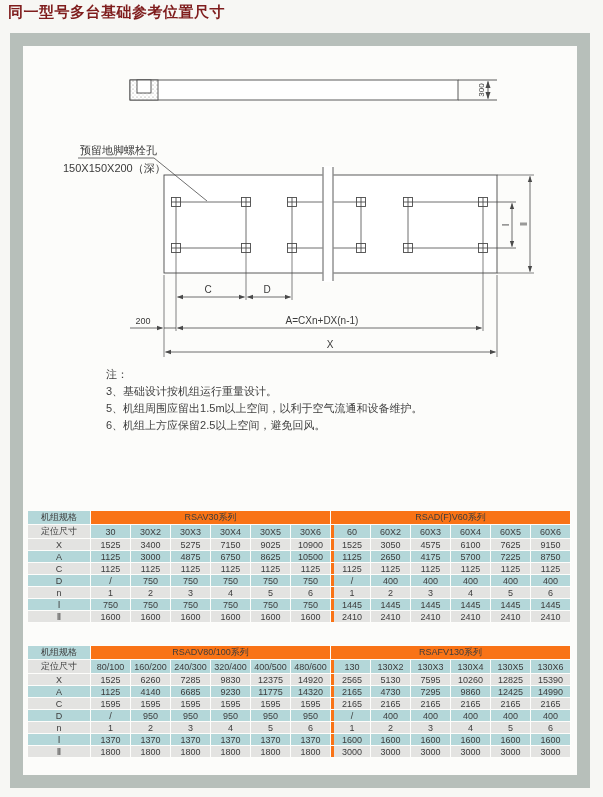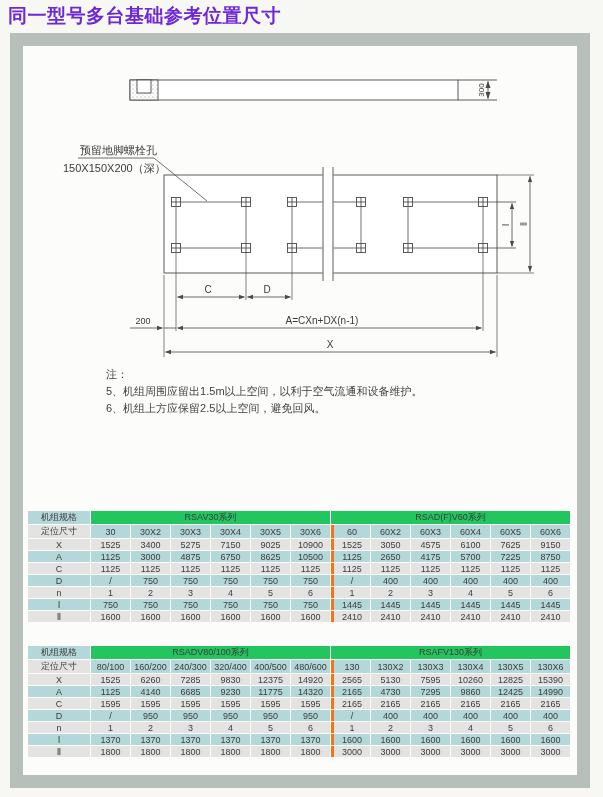--- a/index.html
+++ b/index.html
@@ -3,21 +3,21 @@
 <meta charset="utf-8">
 <style>
   html,body{margin:0;padding:0;}
   body{
     width:603px;height:797px;position:relative;overflow:hidden;
     background:#f7f7f4;color:#2e2e2e;
     font-family:"Liberation Sans","DejaVu Sans",sans-serif;
   }
   .page-title{
     position:absolute;left:8px;top:3px;
-    font-size:19px;font-weight:bold;letter-spacing:.5px;color:#6d28d9;
+    font-size:15px;font-weight:bold;letter-spacing:.5px;color:#7f1d1d;
   }
   .frame{
     position:absolute;left:10px;top:33px;width:554px;height:729px;
     border:13px solid #b7bfba;background:#fcfcfa;
   }
   svg.diagram{position:absolute;left:0;top:0;}
   svg.diagram text{font-family:"Liberation Sans","DejaVu Sans",sans-serif;fill:#3a3a3a;}
   .notes{position:absolute;left:106px;top:366px;font-size:11px;line-height:17px;color:#3f3f3f;}
   .notes .nh{margin-bottom:0;}
   table.dim-table{
@@ -26,21 +26,21 @@
   }
   #table1{top:510px;}
   #table2{top:645px;}
   table.dim-table td{
     height:11px;font-size:9px;text-align:center;padding:0;overflow:hidden;
     white-space:nowrap;color:#3c3c3c;
   }
   td.lab{font-size:9.5px;margin-top:12px;}
   td.teal{background:#b4d7d9;}
   td.gray{background:#e3e3e1;}
-  td.hgray{background:#22c55e;}
+  td.hgray{background:#f97316;}
   td.gap{border-left:3px solid #f97316;}
 </style>
 </head>
 <body>
 
 <div class="page-title">同一型号多台基础参考位置尺寸</div>
 
 <div class="frame"></div>
 
 <svg class="diagram" width="603" height="500" viewBox="0 0 603 500">
@@ -169,20 +169,21 @@
   <text x="527" y="224" font-size="9" text-anchor="middle" transform="rotate(-90 527 224)">Ⅱ</text>
   <text x="208" y="293" font-size="10" text-anchor="middle">C</text>
   <text x="267" y="293" font-size="10" text-anchor="middle">D</text>
   <text x="143" y="324" font-size="9" text-anchor="middle">200</text>
   <text x="322" y="324" font-size="10" text-anchor="middle">A=CXn+DX(n-1)</text>
   <text x="330" y="348" font-size="10" text-anchor="middle">X</text>
 </svg>
 
 <div class="notes">
   <div class="nh">注：</div>
+  <div>3、基础设计按机组运行重量设计。</div>
   <div>5、机组周围应留出1.5m以上空间，以利于空气流通和设备维护。</div>
   <div>6、机组上方应保留2.5以上空间，避免回风。</div>
 </div>
 
 <table class="dim-table" id="table1">
     <colgroup>
       <col style="width: 62px;">
       <col style="width: 39px;">
       <col style="width: 39px;">
       <col style="width: 39px;">

